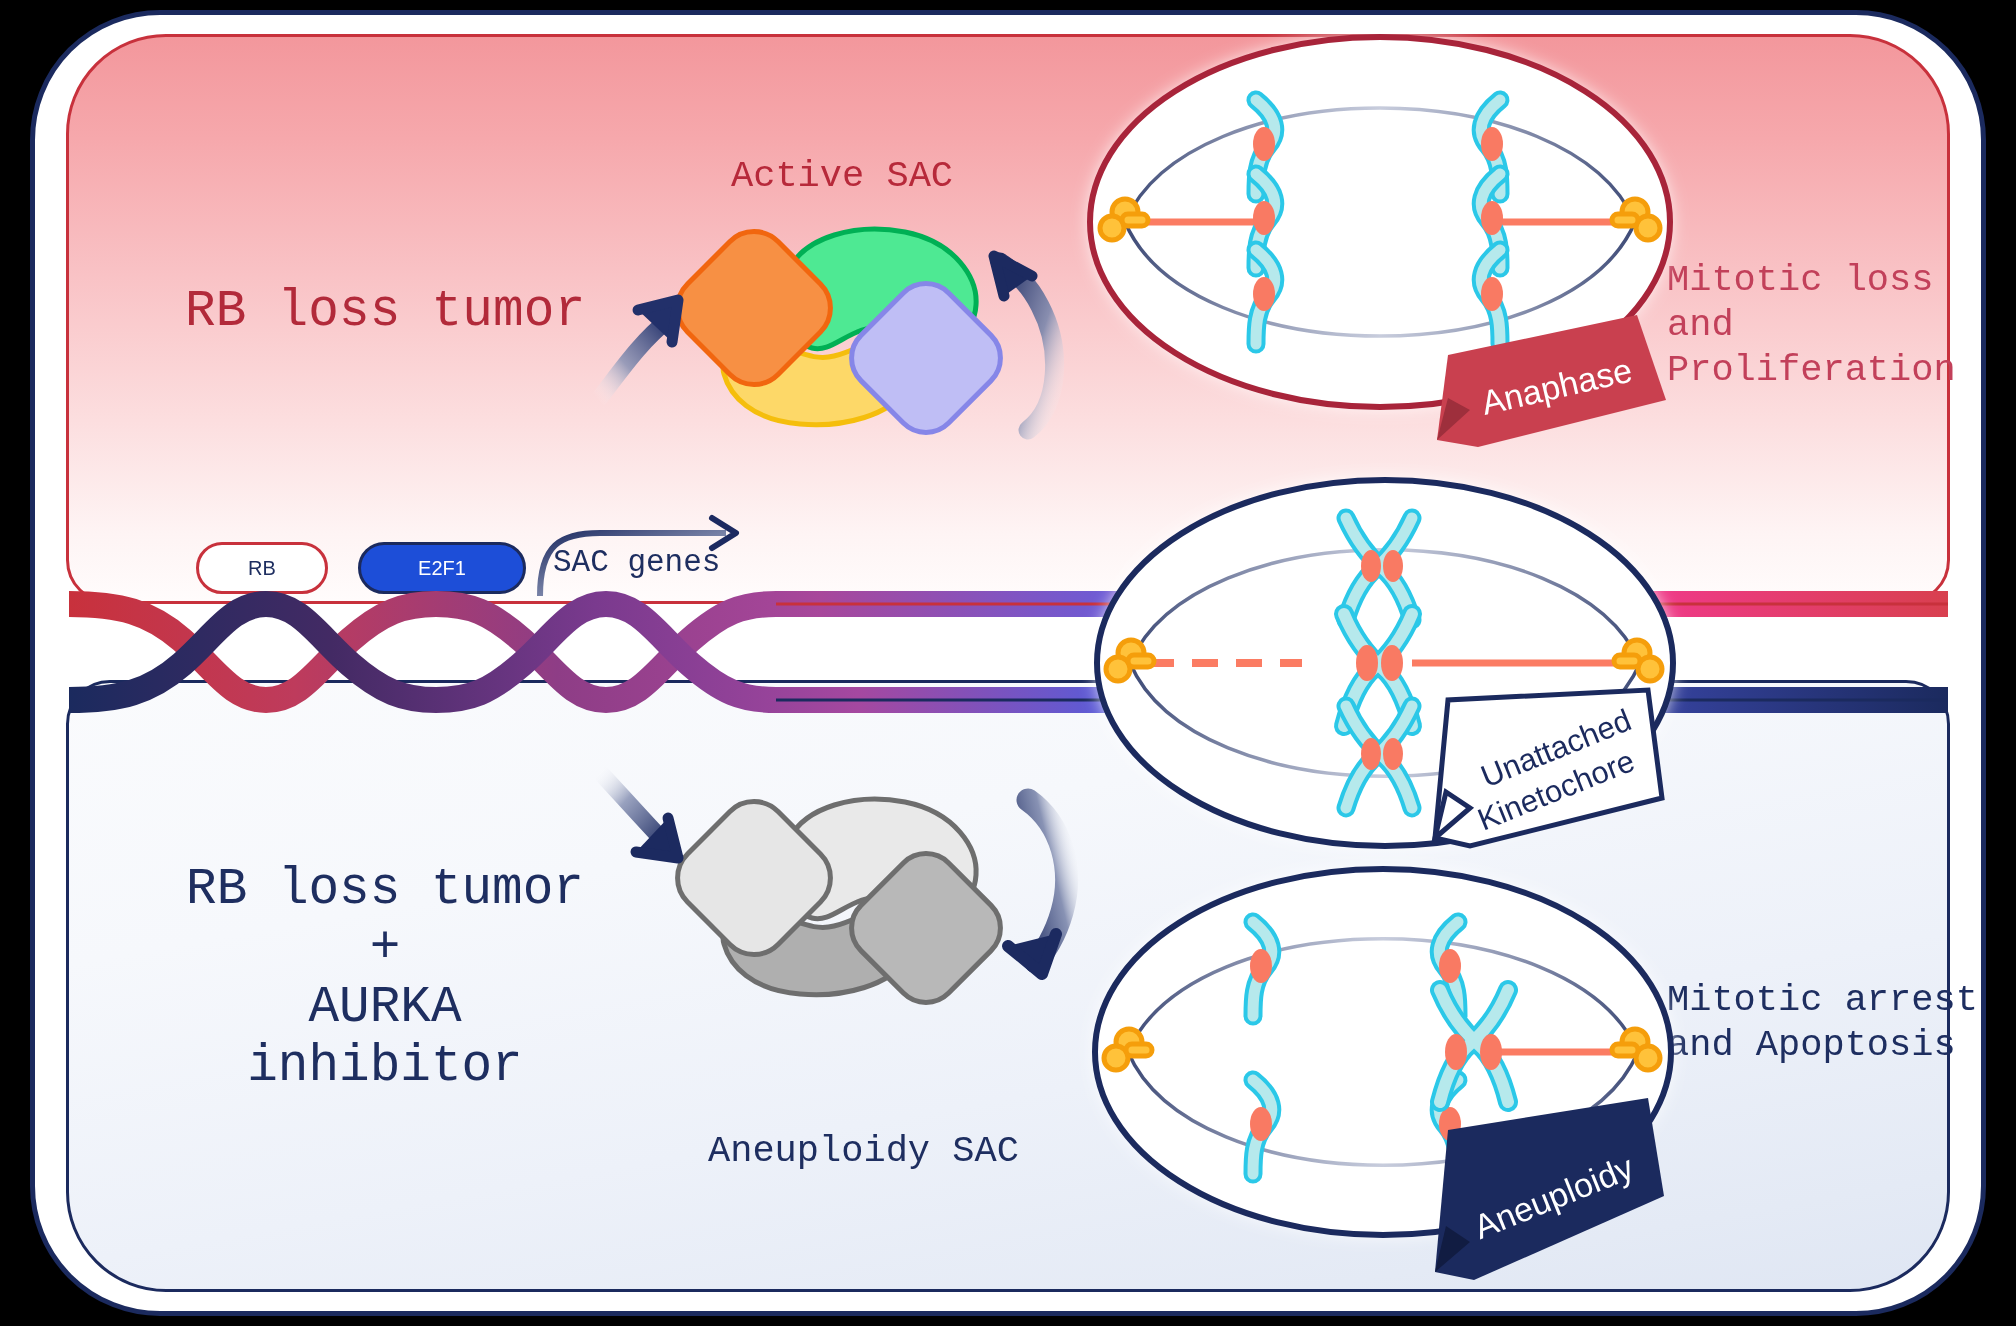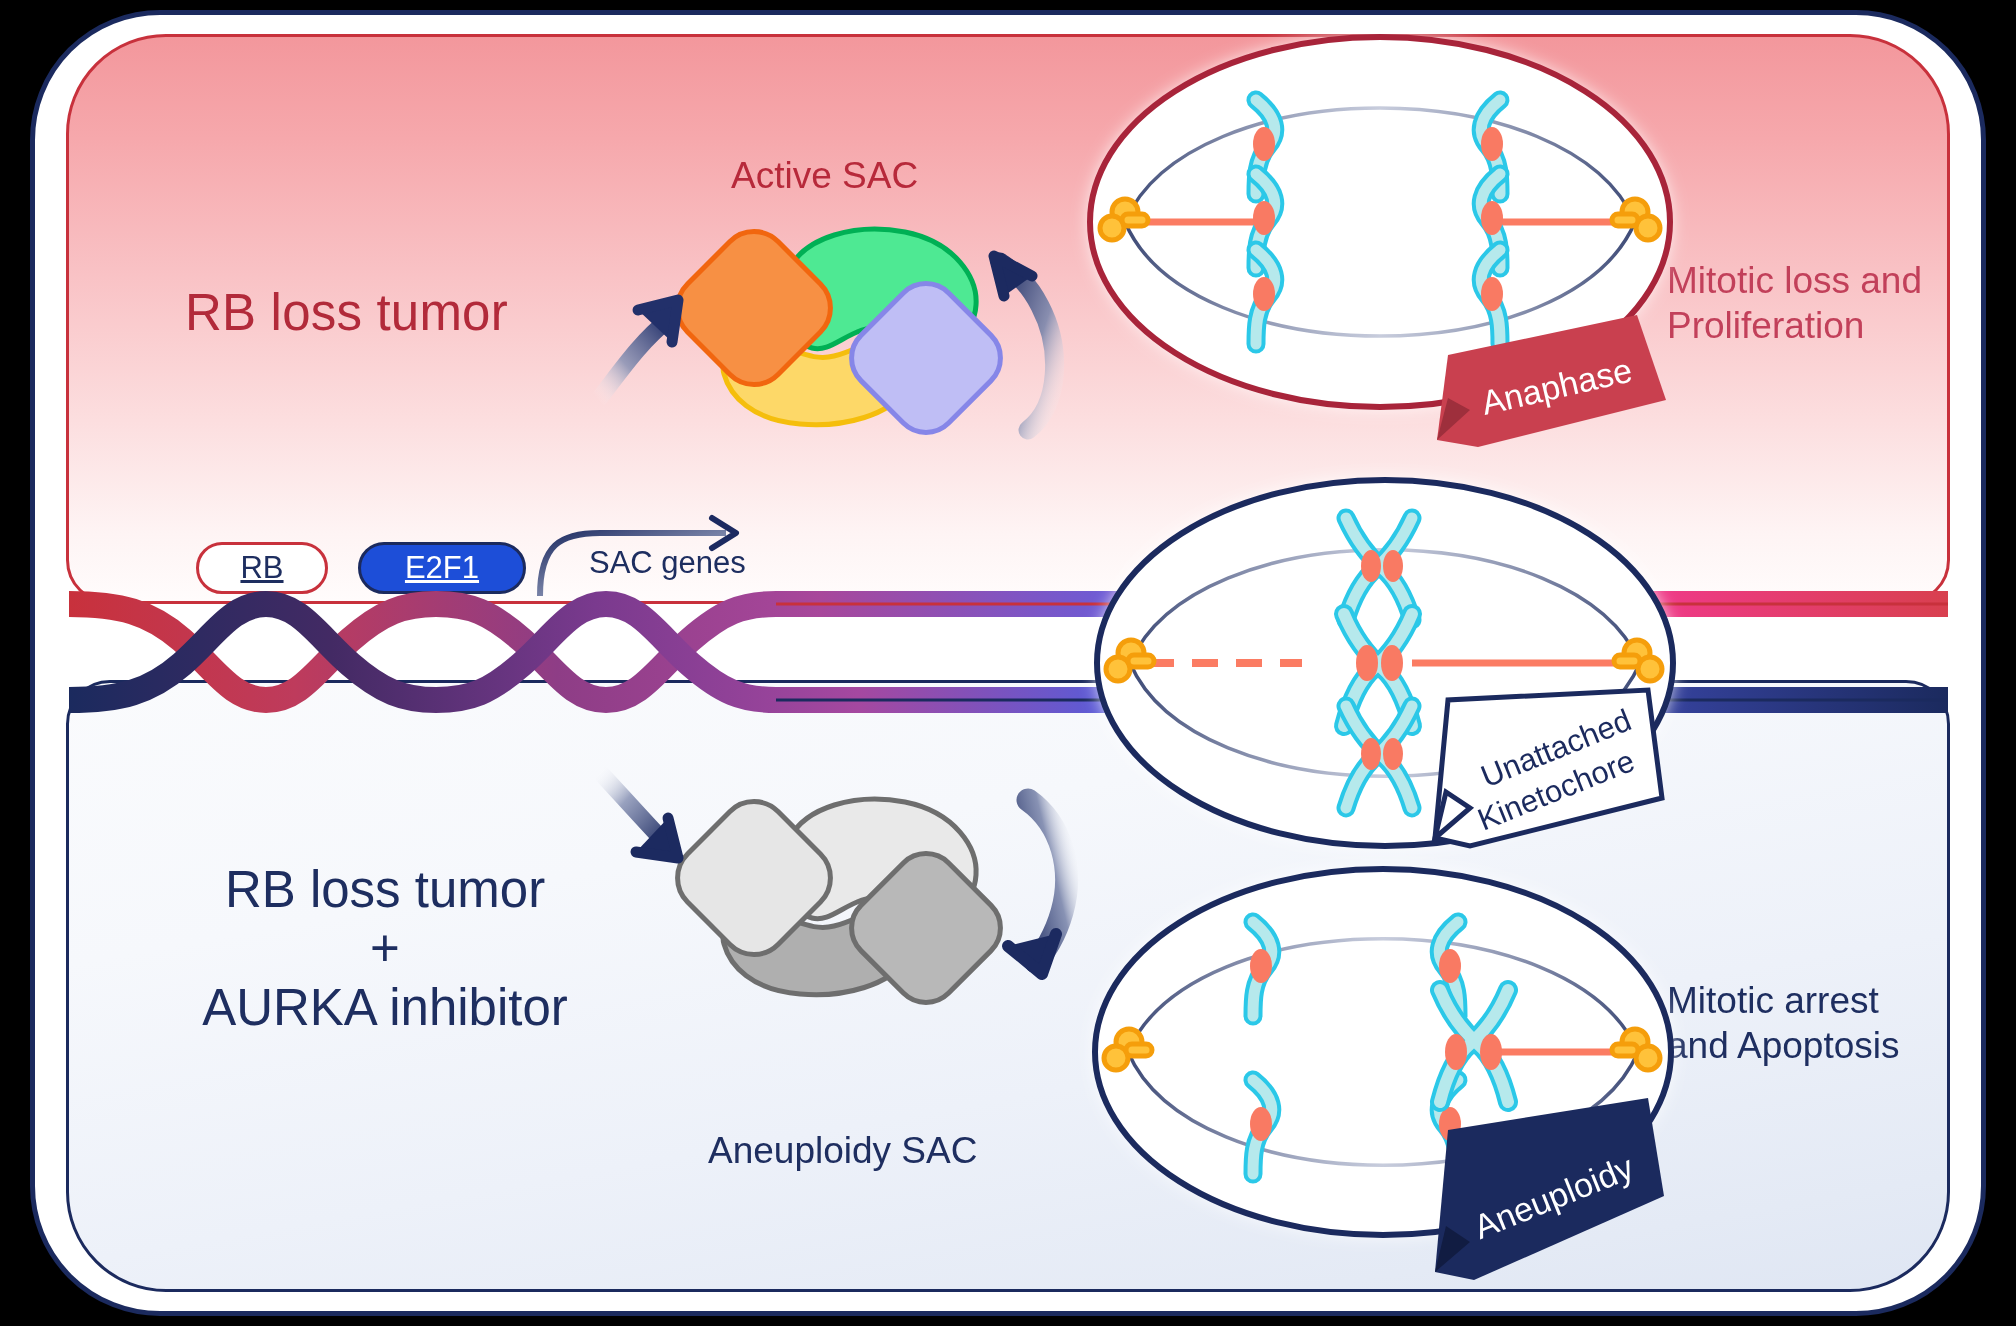--- a/index.html
+++ b/index.html
@@ -44,21 +44,21 @@
     width: 1884px; height: 612px;
     box-sizing: border-box;
     border: 3px solid #1B2A5E;
     border-radius: 44px 44px 100px 100px;
     background: linear-gradient(170deg,
        #FAFBFD 0%, #F6F8FC 30%, #EDF1F9 62%, #E4EAF5 88%, #DFE6F3 100%);
     overflow: hidden;
   }
 
   
-  .label-text { position:absolute; white-space: pre-line; }
+  .label-text { position:absolute; white-space: pre-line; font-family: Liberation Mono, monospace; }
   #title-top {
     left: 185px; top: 283px; font-size: 51px;
     color: #B22A3A; letter-spacing: .2px;
   }
   #title-bottom {
     left: 185px; top: 860px; font-size: 51px;
     color: #1E2E60; line-height: 1.16; text-align:center; width: 400px;
   }
   #active-sac-label {
     left: 731px; top: 155px; font-size: 37px; color: #B7293A;
@@ -68,29 +68,28 @@
   }
   #outcome-top {
     left: 1667px; top: 258px; font-size: 37px; color: #C2405A;
     line-height: 1.22;
   }
   #outcome-bottom {
     left: 1667px; top: 978px; font-size: 37px; color: #1E2E60;
     line-height: 1.22;
   }
   #sac-genes-label {
-    left: 553px; top: 545px; font-size: 31px; color: #1E2E60; margin-left: 36px;
+    left: 553px; top: 545px; font-size: 31px; color: #1E2E60;
   }
 
   
   .pill {
     position: absolute; display:flex; align-items:center; justify-content:center;
     height: 52px; border-radius: 26px; box-sizing:border-box;
-    font-size: 31px;
-    text-decoration: underline;
+    font-size: 20px;
   }
   #pill-rb {
     left: 196px; top: 542px; width: 132px;
     background: #ffffff; border: 3px solid #C8313C; color:#1E2E60;
   }
   #pill-e2f1 {
     left: 358px; top: 542px; width: 168px;
     background: #1d4ed8; border: 3px solid #1B2A5E; color:#ffffff;
   }
 

